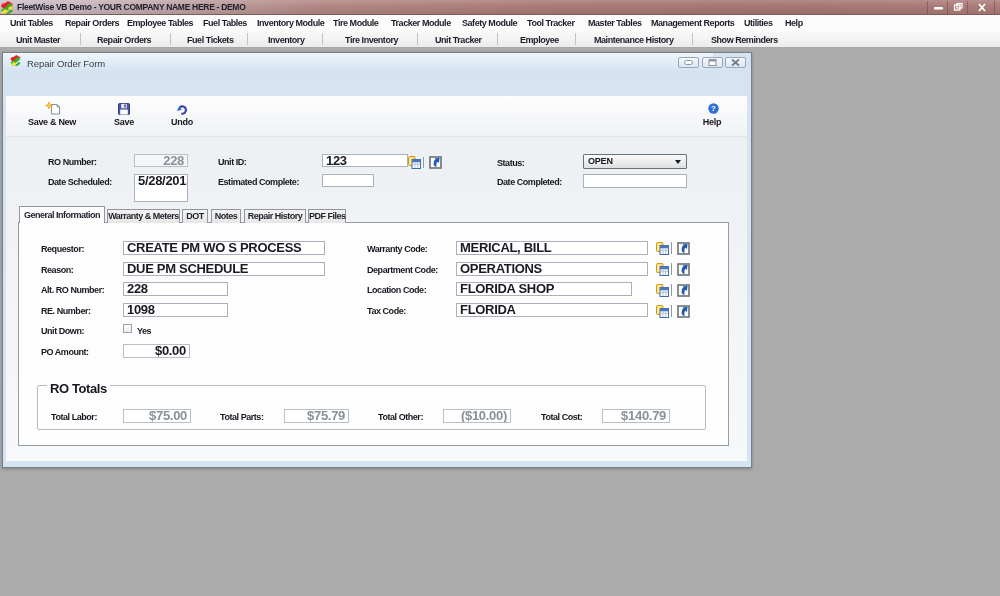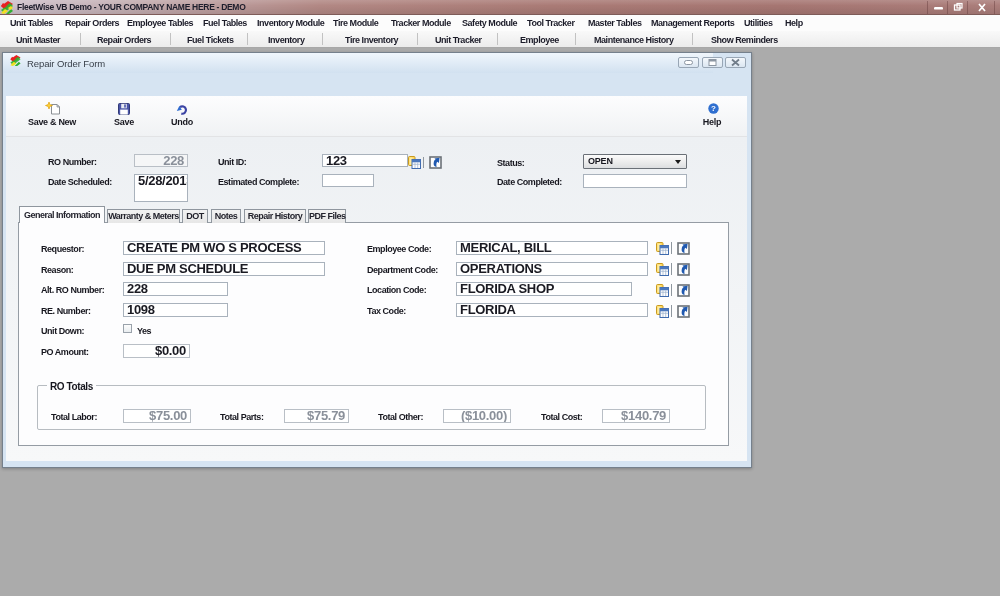--- a/index.html
+++ b/index.html
@@ -35,21 +35,21 @@
 .lbl { position:absolute; font-size:9px; font-weight:bold; color:#17171f; letter-spacing:-0.45px; white-space:nowrap; }
 .fld { position:absolute; background:#fff; border:1px solid #a9b2bc; font-size:13px; font-weight:bold; color:#1a1a22; padding:0 3px; line-height:11px; letter-spacing:-0.3px; white-space:nowrap; overflow:hidden; }
 .fld.dis { color:#8a909a; text-align:right; border-color:#b9bfc6; }
 .fld.gray { background:#f5f6f7; }
 
 #tabpanel { left:18px; top:222px; width:711px; height:224px; background:#fdfdfe; border:1px solid #959ca4; }
 .tab { position:absolute; top:209px; height:14px; background:linear-gradient(#f2f2f2,#e7e7e7); border:1px solid #8f969e; border-bottom:none; font-size:9px; font-weight:bold; color:#23232d; text-align:center; line-height:13px; letter-spacing:-0.5px; white-space:nowrap; }
 .tab.act { top:206px; height:17px; background:#fdfdfe; line-height:16px; z-index:5; }
 
 #gbox { left:37px; top:385px; width:669px; height:45px; border:1px solid #b7bcc1; border-radius:2px; }
-#gbox .gtitle { position:absolute; left:9px; top:-5px; background:#fdfdfe; padding:0 3px; font-size:10px; font-weight:bold; color:#17171f; letter-spacing:-0.4px; }
+#gbox .gtitle { position:absolute; left:9px; top:-5px; background:#fdfdfe; padding:0 3px; font-size:13px; font-weight:bold; color:#17171f; letter-spacing:-0.4px; }
 
 #combo { left:583px; top:154px; width:104px; height:15px; border:1px solid #6a7077; border-radius:1px; background:linear-gradient(#fbfbfb,#efefef 45%,#dcdee0); font-size:9px; font-weight:bold; color:#17171f; line-height:13px; padding-left:4px; letter-spacing:-0.2px; }
 #combo .arr { position:absolute; right:5px; top:5px; width:0; height:0; border-left:3.5px solid transparent; border-right:3.5px solid transparent; border-top:4px solid #1a1a1a; }
 .ckb { position:absolute; left:123px; top:324px; width:9px; height:9px; border:1px solid #9aa2ab; background:linear-gradient(#fdfdfd,#e9edf0); }
 .isep { position:absolute; width:1px; background:#8f979f; }
 svg { position:absolute; overflow:visible; }
 </style>
 </head>
 <body>
 <div id="page">
@@ -211,21 +211,21 @@
   <span class="lbl" style="left:41px;top:285px">Alt. RO Number:</span>
   <div class="fld" style="left:123px;top:282px;width:105px;height:14px">228</div>
   <span class="lbl" style="left:41px;top:306px">RE. Number:</span>
   <div class="fld" style="left:123px;top:303px;width:105px;height:14px">1098</div>
   <span class="lbl" style="left:41px;top:326px">Unit Down:</span>
   <div class="ckb abs"></div>
   <span class="lbl" style="left:137px;top:326px">Yes</span>
   <span class="lbl" style="left:41px;top:347px">PO Amount:</span>
   <div class="fld dis" style="left:123px;top:344px;width:67px;height:14px;color:#1a1a22">$0.00</div>
 
-  <span class="lbl" style="left:367px;top:244px">Employee Code:</span>
+  <span class="lbl" style="left:367px;top:244px">Warranty Code:</span>
   <div class="fld" style="left:456px;top:241px;width:192px;height:14px">MERICAL, BILL</div>
   <span class="lbl" style="left:367px;top:265px">Department Code:</span>
   <div class="fld" style="left:456px;top:262px;width:192px;height:14px">OPERATIONS</div>
   <span class="lbl" style="left:367px;top:285px">Location Code:</span>
   <div class="fld" style="left:456px;top:282px;width:176px;height:14px">FLORIDA SHOP</div>
   <span class="lbl" style="left:367px;top:306px">Tax Code:</span>
   <div class="fld" style="left:456px;top:303px;width:192px;height:14px">FLORIDA</div>
 
   <svg class="abs" style="left:656px;top:242px" width="13" height="13" viewBox="0 0 13 13">
     <rect x="0.5" y="0.5" width="6.5" height="9" rx="1" fill="#ffd860" stroke="#c89a20"></rect>

